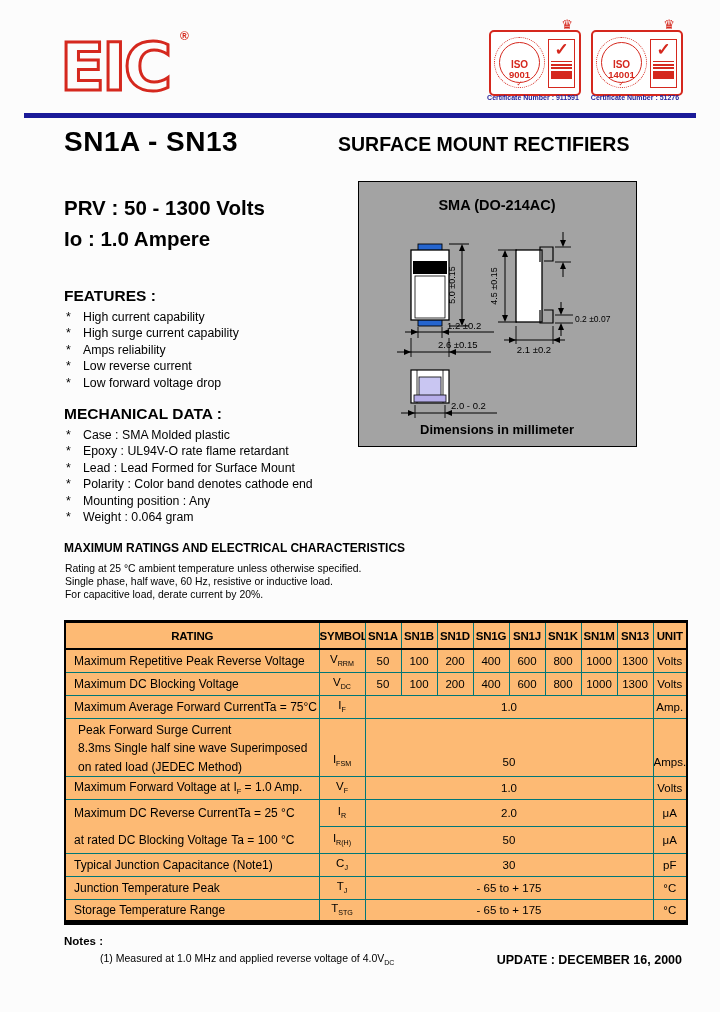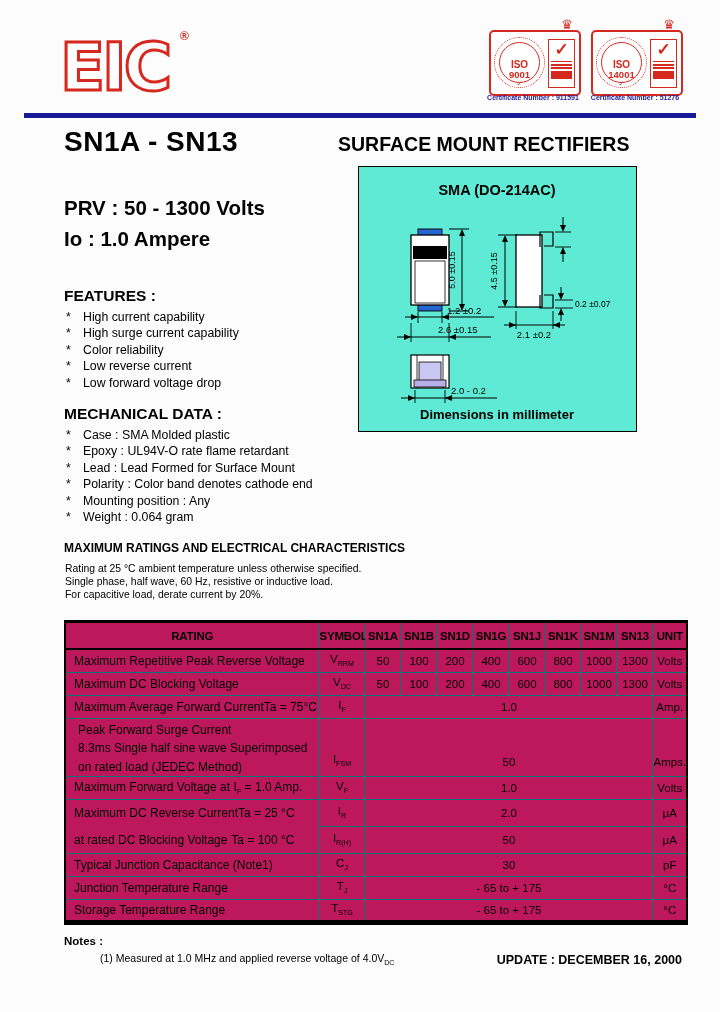--- a/index.html
+++ b/index.html
@@ -22,40 +22,40 @@
   .cert{position:absolute;top:94px;width:92px;text-align:center;font-size:7px;font-weight:bold;color:#24249b;}
   .cert1{left:487px}.cert2{left:589px}
   .navy-rule{position:absolute;left:24px;top:113px;width:672px;height:5px;background:#1b1b99;}
 
   .partnum{position:absolute;left:64px;top:126px;font-size:28px;font-weight:bold;letter-spacing:.5px;}
   .doc-title{position:absolute;left:338px;top:133px;font-size:19.5px;font-weight:bold;}
   .prv{position:absolute;left:64px;top:196px;font-size:20.5px;font-weight:bold;}
   .io{position:absolute;left:64px;top:227px;font-size:20.5px;font-weight:bold;}
 
   
-  .pkg-box{position:absolute;left:358px;top:166px;width:277px;height:264px;border:1.5px solid #000;background:#5eead4;}
+  .pkg-box{position:absolute;left:358px;top:181px;width:277px;height:264px;border:1.5px solid #000;background:#a3a3a3;}
   .pkg-box svg{display:block}
 
   
   .sec-h{position:absolute;font-size:15.5px;font-weight:bold;}
   .features-h{left:64px;top:287px;}
   .mech-h{left:64px;top:405px;}
   .blist{position:absolute;left:66px;font-size:12.3px;line-height:16.4px;}
   .feat-list{top:309px;}
   .mech-list{top:427px;}
   .bitem{display:flex;}
   .star{width:17px;flex:none;}
 
   
   .ratings-h{position:absolute;left:64px;top:541px;font-size:12px;font-weight:bold;}
   .conds{position:absolute;left:65px;top:562px;font-size:10.4px;line-height:13px;}
 
   
   .spec-table{position:absolute;left:64px;top:620px;}
-  .spec-table table{border-collapse:collapse;table-layout:fixed;width:622px;background:#be185d;
+  .spec-table table{border-collapse:collapse;table-layout:fixed;width:622px;background:#fdba74;
     border:2px solid #000;border-top:3px solid #000;border-bottom:5px solid #000;}
   .spec-table td,.spec-table th{border:1px solid #007777;font-size:11.5px;text-align:center;vertical-align:middle;padding:0;white-space:nowrap;overflow:hidden;}
   .spec-table th{font-weight:bold;height:25px;border-bottom:2px solid #000;letter-spacing:-.2px;}
   tr.std{height:23px}tr.surge{height:57px}tr.ir{height:27px}
   td.rating{text-align:left;padding-left:8px;font-size:12px;}
   td.rating .rc{display:flex;justify-content:space-between;padding-right:24px;}
   td.nb{border-bottom:none;}
   td.nt{border-top:none;}
   td.bot{vertical-align:bottom;padding-bottom:8px;}
   tr.surge td.rating{line-height:18.5px;padding-top:2px;white-space:normal;padding-left:12px;}
@@ -207,21 +207,21 @@
     <div class="bitem">
         <span class="star">*</span>
         <span>High current capability</span>
       </div>
     <div class="bitem">
         <span class="star">*</span>
         <span>High surge current capability</span>
       </div>
     <div class="bitem">
         <span class="star">*</span>
-        <span>Color reliability</span>
+        <span>Amps reliability</span>
       </div>
     <div class="bitem">
         <span class="star">*</span>
         <span>Low reverse current</span>
       </div>
     <div class="bitem">
         <span class="star">*</span>
         <span>Low forward voltage drop</span>
       </div>
   </div>
@@ -367,21 +367,21 @@
           <td colspan="8">50</td>
           <td>μA</td>
         </tr>
         <tr class="std">
           <td class="rating">Typical Junction Capacitance (Note1)</td>
           <td><span>C</span><sub>J</sub></td>
           <td colspan="8">30</td>
           <td>pF</td>
         </tr>
         <tr class="std">
-          <td class="rating">Junction Temperature Range</td>
+          <td class="rating">Junction Temperature Peak</td>
           <td><span>T</span><sub>J</sub></td>
           <td colspan="8">- 65 to + 175</td>
           <td>°C</td>
         </tr>
         <tr class="std">
           <td class="rating">Storage Temperature Range</td>
           <td><span>T</span><sub>STG</sub></td>
           <td colspan="8">- 65 to + 175</td>
           <td>°C</td>
         </tr>

